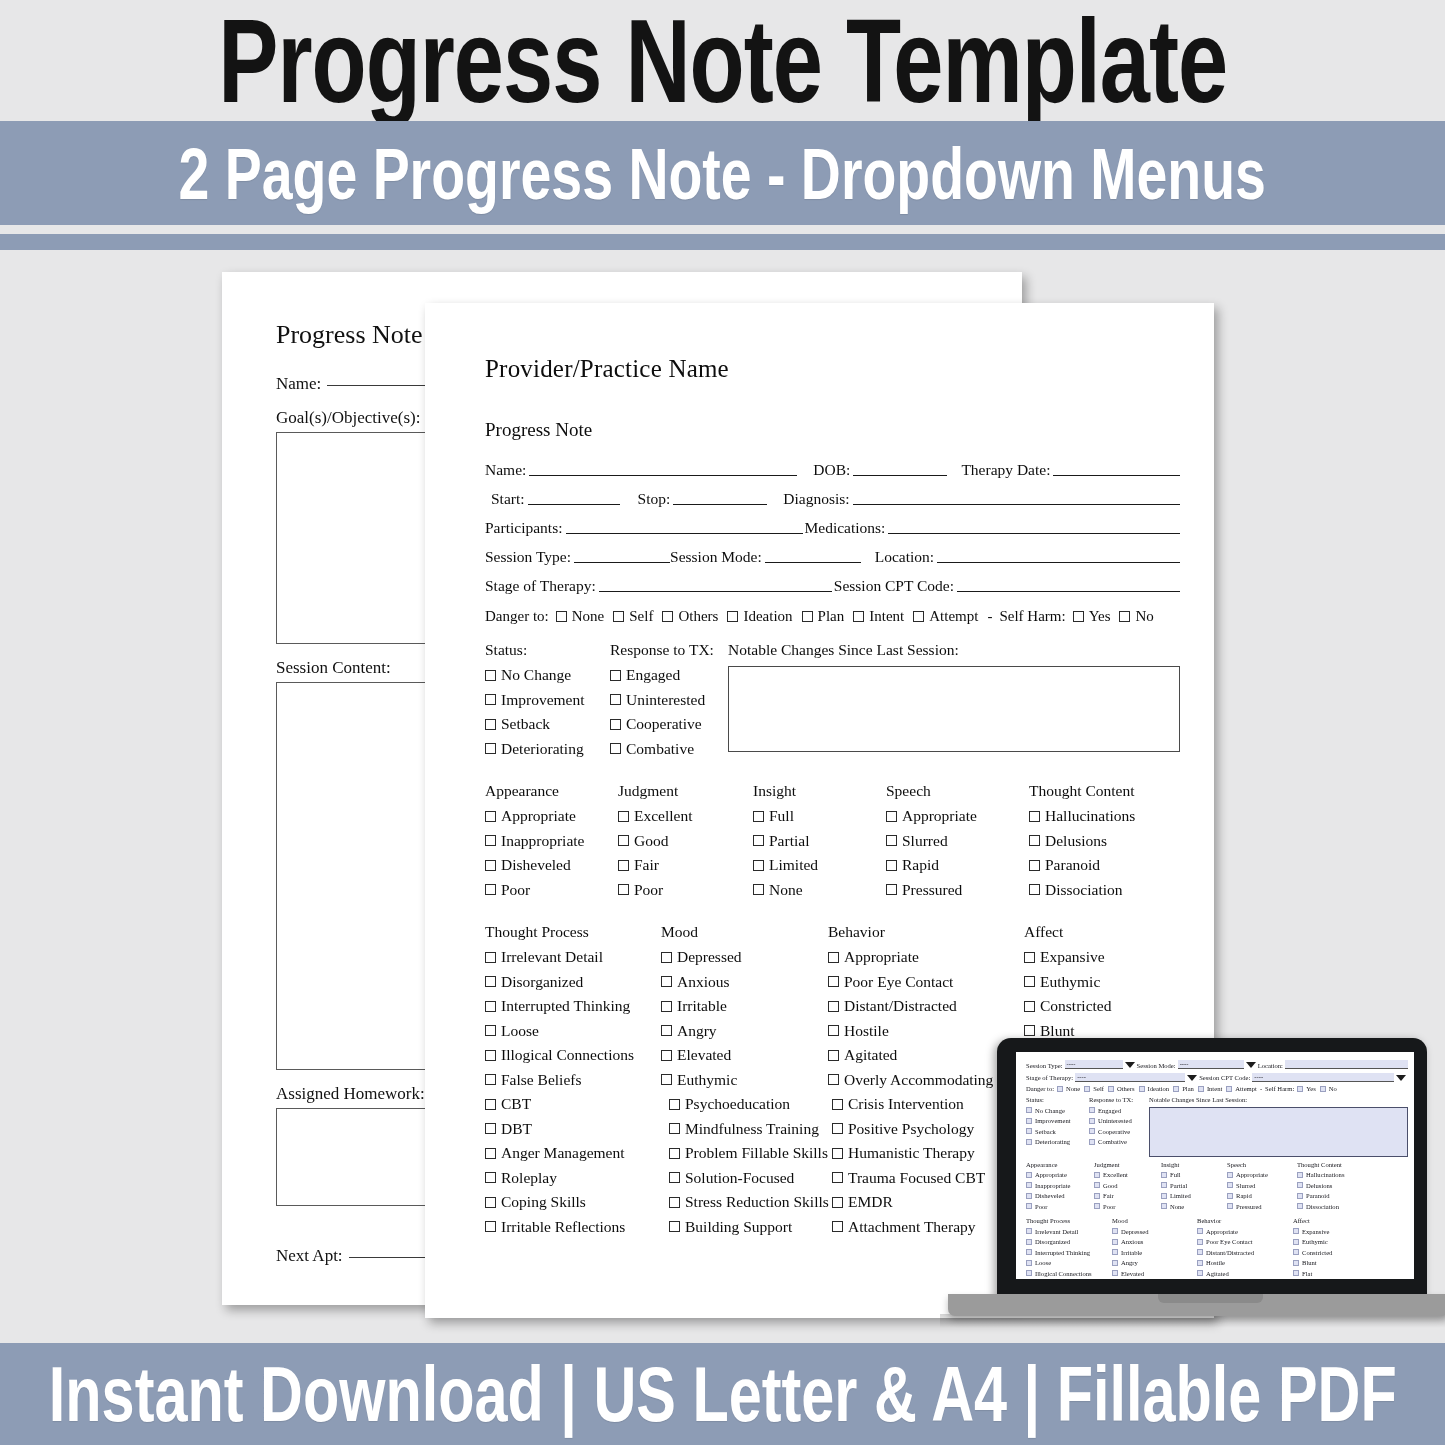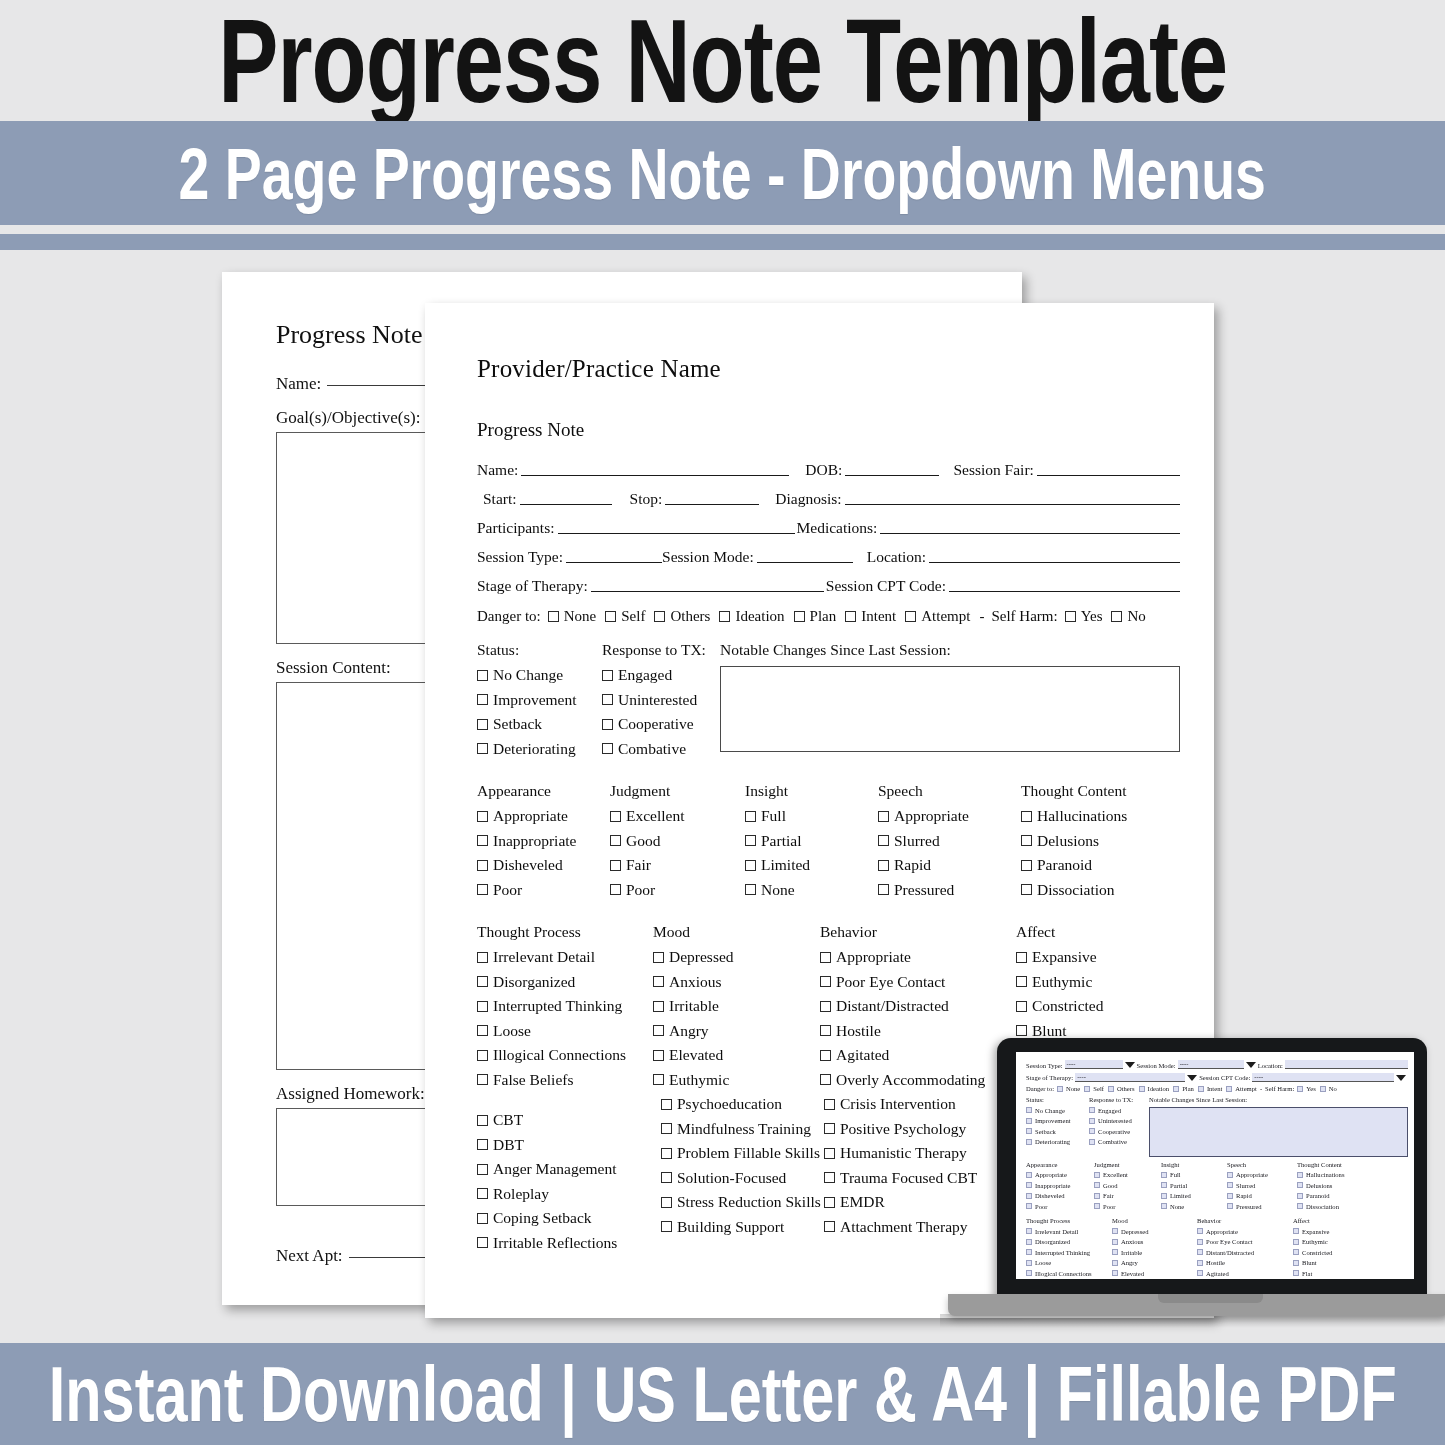--- a/index.html
+++ b/index.html
@@ -80,21 +80,21 @@
   .bp-row{ display:flex; align-items:baseline; font-size:17px; margin-bottom:6px;}
   .bp-rule{ flex:1; border-bottom:1.4px solid #3a3a3a; height:1px; margin-left:6px; position:relative; top:-3px;}
   .bp-label{ font-size:17px; margin:14px 0 4px 0; }
   .bp-box{ border:1.5px solid #5a5a5a; background:#fff; }
   .bp-box.goal{ height:212px; }
   .bp-box.content{ height:388px; }
   .bp-box.hw{ height:98px; }
   .bp-next{ display:flex; align-items:baseline; font-size:17px; margin-top:40px; }
 
   
-  .fp{ position:absolute; left:52px; top:52px; right:34px; color:#0d0d0d; }
+  .fp{ position:absolute; left:60px; top:52px; right:34px; color:#0d0d0d; }
   .prov-name{ font-size:25px; letter-spacing:.2px; }
   .prov-sub{ font-size:14.5px; margin-top:4px; }
   .pn-title{ font-size:19px; margin-top:36px; margin-bottom:20px;}
 
   .line-row{ display:flex; align-items:flex-end; font-size:15.5px; margin-bottom:11px; white-space:nowrap;}
   .line-row .lbl{ padding-right:3px; }
   .rule{ border-bottom:1.3px solid #1a1a1a; height:1px; align-self:flex-end; margin-bottom:3px; }
   .grow{ flex:1 1 auto; }
 
   .danger-row{ display:flex; align-items:center; font-size:15px; margin-top:13px; gap:0px; white-space:nowrap;}
@@ -123,21 +123,21 @@
   .grid5 > div:nth-child(5){ flex:1; }
 
   .grid4{ display:flex; margin-top:18px; }
   .grid4 > div:nth-child(1){ width:176px; }
   .grid4 > div:nth-child(2){ width:167px; }
   .grid4 > div:nth-child(3){ width:196px; }
   .grid4 > div:nth-child(4){ flex:1; }
 
   .ti-head{ font-size:15.5px; margin-top:18px; margin-bottom:6px;}
   .grid3{ display:flex; }
-  .grid3 > div:nth-child(1){ width:184px;margin-top:16px; }
+  .grid3 > div:nth-child(1){ width:184px; }
   .grid3 > div:nth-child(2){ width:163px; }
   .grid3 > div:nth-child(3){ flex:1; }
   .other-row{ display:flex; align-items:flex-end; font-size:15.5px; margin-top:3px; }
   .other-row .cb{ margin-right:1px; }
   .other-rule{ border-bottom:1.3px solid #1a1a1a; flex:1; height:1px; margin-left:6px; margin-bottom:3px;}
 
   
   .laptop{ position:absolute; left:997px; top:1038px; width:430px; height:262px; z-index:5;}
   .laptop-lid{
     position:absolute; inset:0;
@@ -223,21 +223,21 @@
 
     <div class="prov-name">Provider/Practice Name</div>
 
     <div class="pn-title">Progress Note</div>
 
     <div class="line-row">
       <span class="lbl">Name:</span>
       <span class="rule" style="width:268px"></span>
       <span class="lbl" style="padding-left:16px">DOB:</span>
       <span class="rule" style="width:94px"></span>
-      <span class="lbl" style="padding-left:14px">Session Fair:</span>
+      <span class="lbl" style="padding-left:14px">Therapy Date:</span>
       <span class="rule grow"></span>
     </div>
 
     <div class="line-row">
       <span class="lbl" style="padding-left:6px">Start:</span>
       <span class="rule" style="width:92px"></span>
       <span class="lbl" style="padding-left:18px">Stop:</span>
       <span class="rule" style="width:94px"></span>
       <span class="lbl" style="padding-left:16px">Diagnosis:</span>
       <span class="rule grow"></span>
@@ -575,21 +575,21 @@
         <div class="opt">
             <i class="cb"></i>
             <span>Anger Management</span>
           </div>
         <div class="opt">
             <i class="cb"></i>
             <span>Roleplay</span>
           </div>
         <div class="opt">
             <i class="cb"></i>
-            <span>Coping Setback</span>
+            <span>Coping Skills</span>
           </div>
         <div class="opt">
             <i class="cb"></i>
             <span>Irritable Reflections</span>
           </div>
       </div>
       <div>
         <div class="opt">
             <i class="cb"></i>
             <span>Psychoeducation</span>

